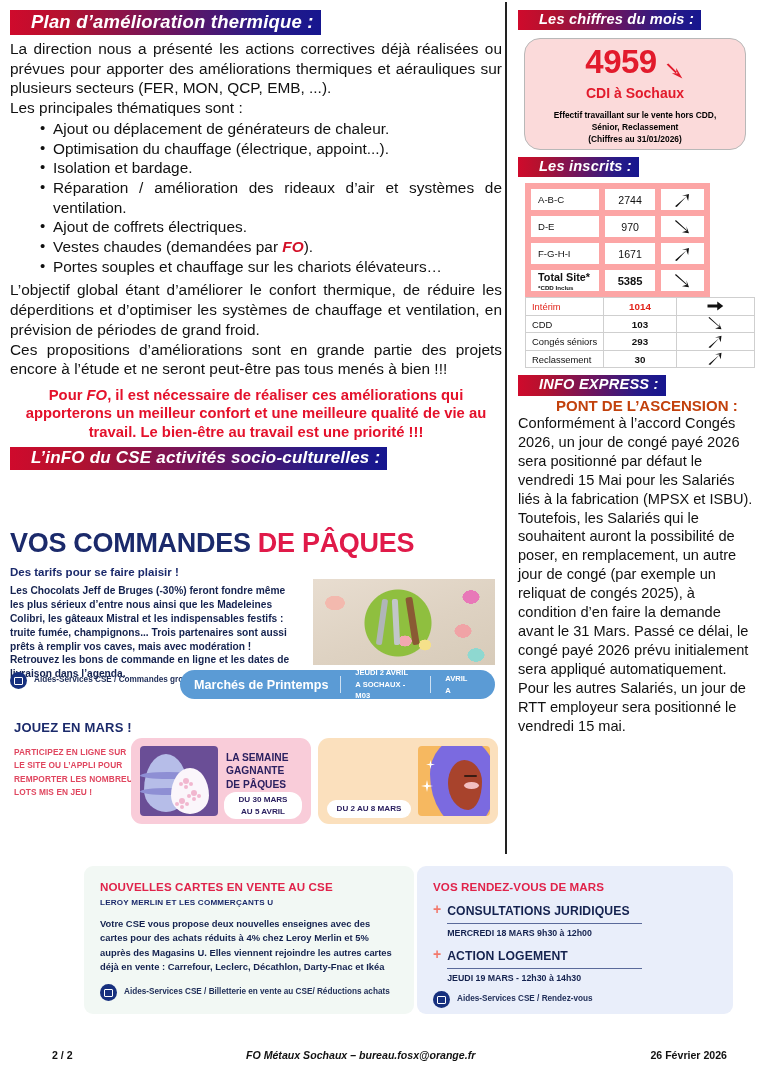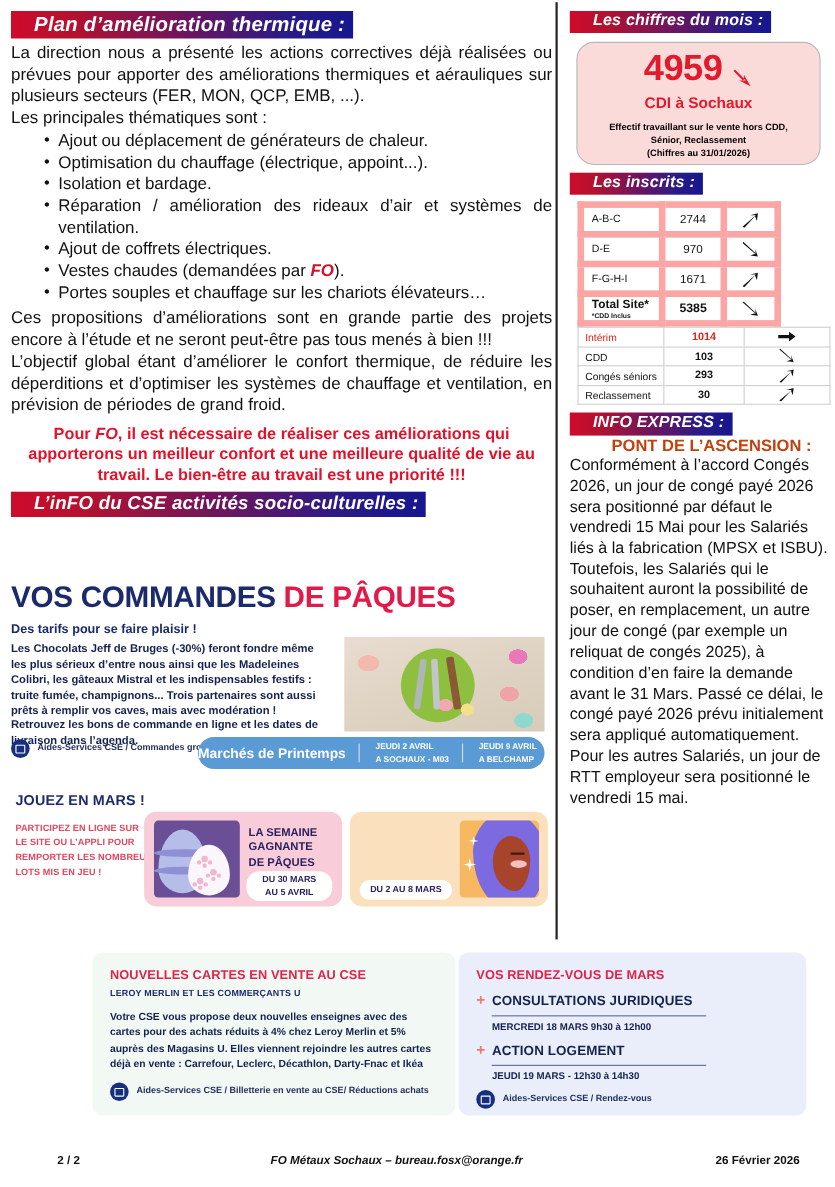--- a/index.html
+++ b/index.html
@@ -74,21 +74,21 @@
   .photo .cutlery { position: absolute; border-radius: 2px; }
   .photo .fork { left: 66px; top: 20px; width: 6px; height: 46px; background: #b0b5b8; transform: rotate(8deg); }
   .photo .spoon { left: 80px; top: 20px; width: 6px; height: 46px; background: #c2c6c9; transform: rotate(-3deg); }
   .photo .knife { left: 96px; top: 18px; width: 7px; height: 48px; background: #8a5a34; transform: rotate(-9deg); }
 
   .marchebar {
     position: absolute; left: 180px; top: 142px; width: 315px; height: 29px;
     background: #5b9bd5; border-radius: 15px; color: #fff;
     display: flex; align-items: center;
   }
-  .marchebar .mb-main { font-weight: bold; font-size: 12.6px; white-space: nowrap; }
+  .marchebar .mb-main { font-weight: bold; font-size: 12.6px; padding-left: 14px; white-space: nowrap; }
   .marchebar .mb-col { font-size: 7.6px; font-weight: bold; line-height: 1.5; padding-left: 14px; }
   .marchebar .mb-sep { width: 1px; height: 17px; background: rgba(255,255,255,.7); margin-left: 12px; }
 
   .aides { display: flex; align-items: center; gap: 7px; position: absolute; left: 10px; top: 144px; }
   .aides-ic {
     width: 17px; height: 17px; border-radius: 50%; background: #17307e;
     display: flex; align-items: center; justify-content: center; flex: none;
   }
   .aides-ic i { display: block; width: 9px; height: 8px; border: 1.4px solid #fff; border-radius: 1px; }
   .aides-tx { font-size: 8.2px; color: #22305a; font-weight: bold; line-height: 1.3; }
@@ -203,22 +203,22 @@
       <li>Ajout ou déplacement de générateurs de chaleur.</li>
       <li>Optimisation du chauffage (électrique, appoint...).</li>
       <li>Isolation et bardage.</li>
       <li>Réparation / amélioration des rideaux d’air et systèmes de ventilation.</li>
       <li>Ajout de coffrets électriques.</li>
       <li><span>Vestes chaudes (demandées par </span><span class="fo">FO</span><span>).</span></li>
       <li>Portes souples et chauffage sur les chariots élévateurs…</li>
     </ul>
 
     <div class="body-text">
+      <p>L’objectif global étant d’améliorer le confort thermique, de réduire les déperditions et d’optimiser les systèmes de chauffage et ventilation, en prévision de périodes de grand froid.</p>
       <p>Ces propositions d’améliorations sont en grande partie des projets encore à l’étude et ne seront peut-être pas tous menés à bien !!!</p>
-      <p>L’objectif global étant d’améliorer le confort thermique, de réduire les déperditions et d’optimiser les systèmes de chauffage et ventilation, en prévision de périodes de grand froid.</p>
     </div>
 
     <div class="redblock"><span>Pour </span><i>FO</i><span>, il est nécessaire de réaliser ces améliorations qui apporterons un meilleur confort  et une meilleure qualité de vie au travail. Le bien-être au travail est une priorité !!!</span></div>
 
     <div class="gradbar h2bar">L’inFO du CSE activités socio-culturelles :</div>
   </div>
 
   <div class="cse">
     <div class="cse-title"><span class="a">VOS COMMANDES </span><span class="b">DE PÂQUES</span></div>
     <div class="cse-sub">Des tarifs pour se faire plaisir !</div>

